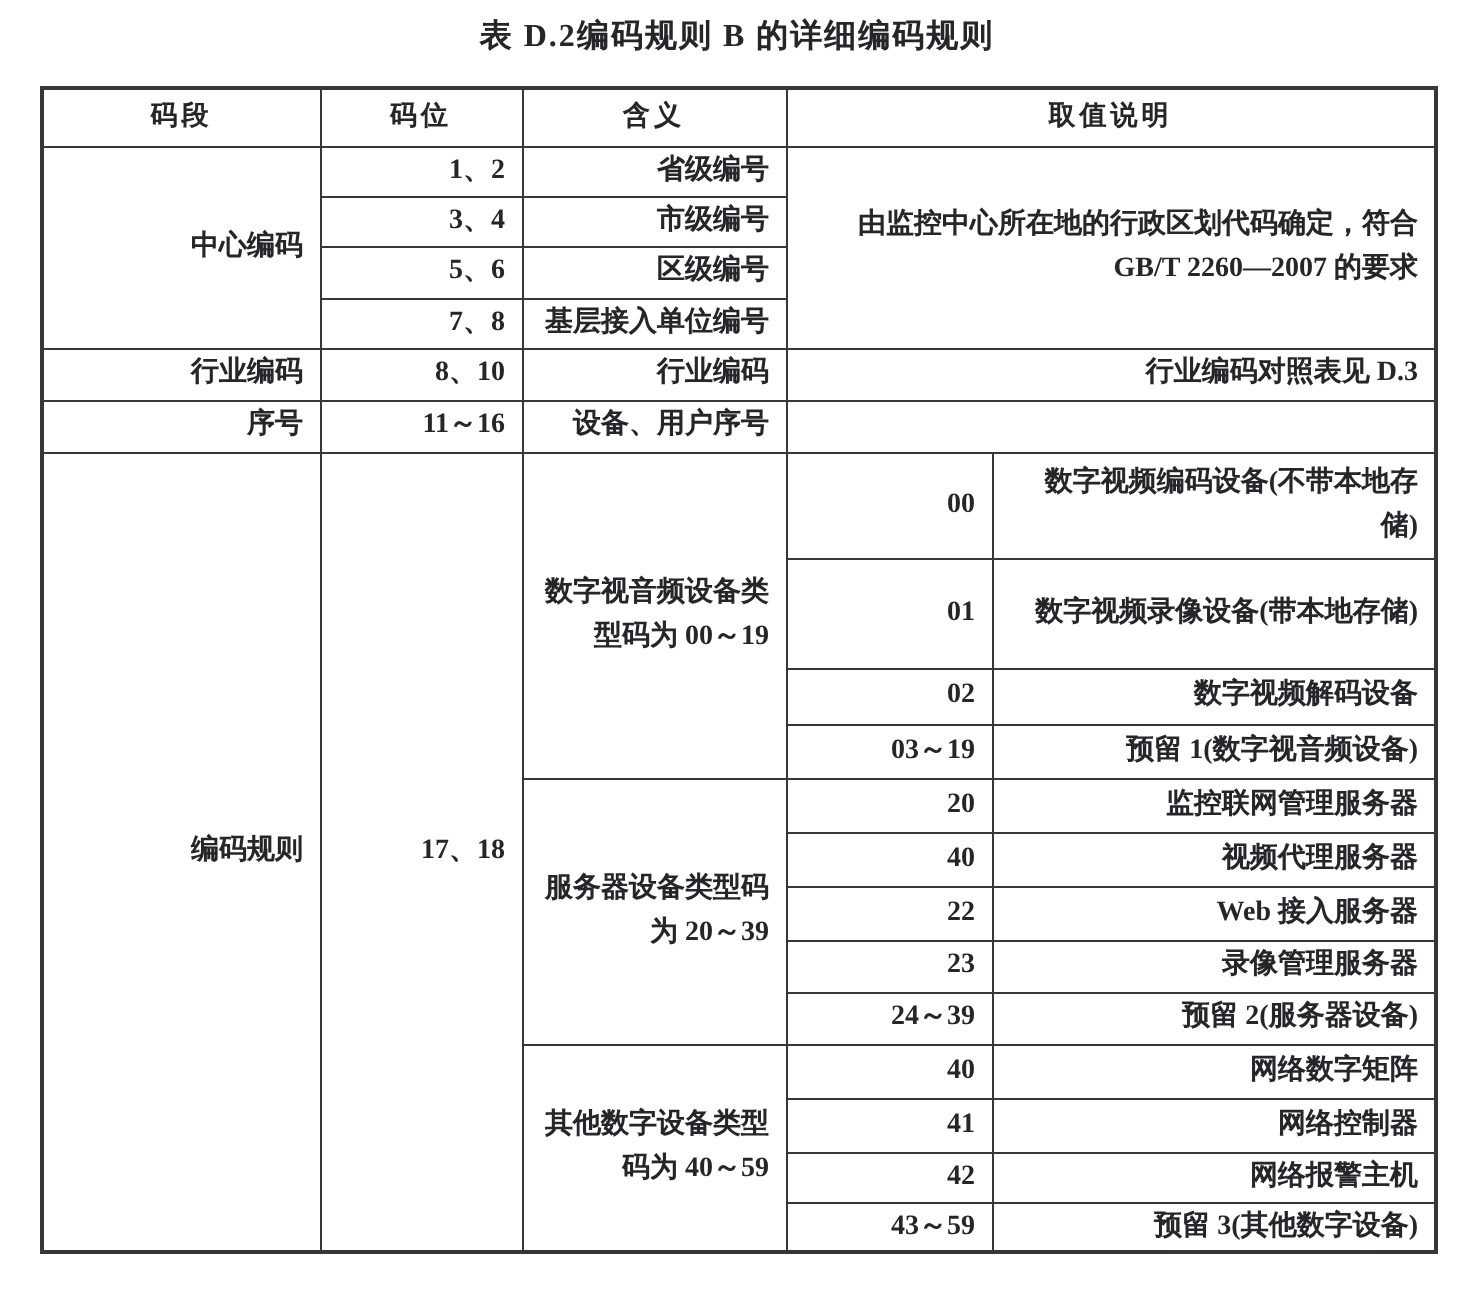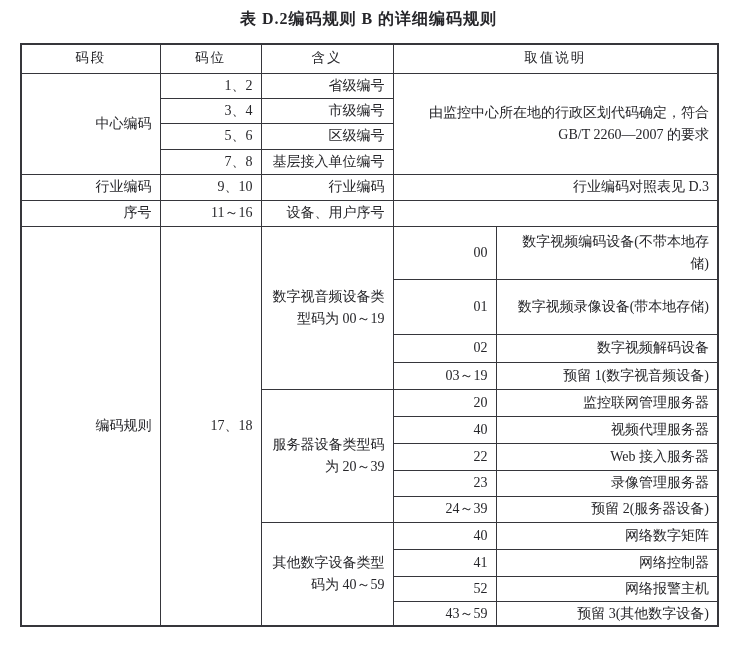--- a/index.html
+++ b/index.html
@@ -31,21 +31,21 @@
   .caption .cap-prefix { }
   table.rule-table {
     border-collapse: collapse;
     table-layout: fixed;
     width: 697px;
     border: 2px solid #36363b;
   }
   .rule-table th, .rule-table td {
     border: 1px solid #36363b;
     font-size: 14px;
-    font-weight: normal;
+    font-weight: bold;
     padding: 1px 8px;
     line-height: 1.55;
     overflow: hidden;
     vertical-align: middle;
     box-sizing: border-box;
   }
   .rule-table th {
     text-align: center;
     font-family: "Liberation Sans", "DejaVu Sans", sans-serif;
     font-size: 13.5px;
@@ -110,21 +110,21 @@
       <td>5、6</td>
       <td>区级编号</td>
     </tr>
     <tr class="rh-a">
       <td>7、8</td>
       <td>基层接入单位编号</td>
     </tr>
 
     <tr class="rh-b">
       <td>行业编码</td>
-      <td>9、10</td>
+      <td>8、10</td>
       <td>行业编码</td>
       <td colspan="2">行业编码对照表见 D.3</td>
     </tr>
 
     <tr class="rh-b">
       <td>序号</td>
       <td>11～16</td>
       <td>设备、用户序号</td>
       <td colspan="2"></td>
     </tr>
@@ -174,21 +174,21 @@
     <tr class="rh-c">
       <td rowspan="4" class="just">其他数字设备类型码为 40～59</td>
       <td>40</td>
       <td>网络数字矩阵</td>
     </tr>
     <tr class="rh-c">
       <td>41</td>
       <td>网络控制器</td>
     </tr>
     <tr class="rh-a">
-      <td>52</td>
+      <td>42</td>
       <td>网络报警主机</td>
     </tr>
     <tr class="rh-a">
       <td>43～59</td>
       <td>预留 3(其他数字设备)</td>
     </tr>
   </tbody>
     </table>
 </div>
 

